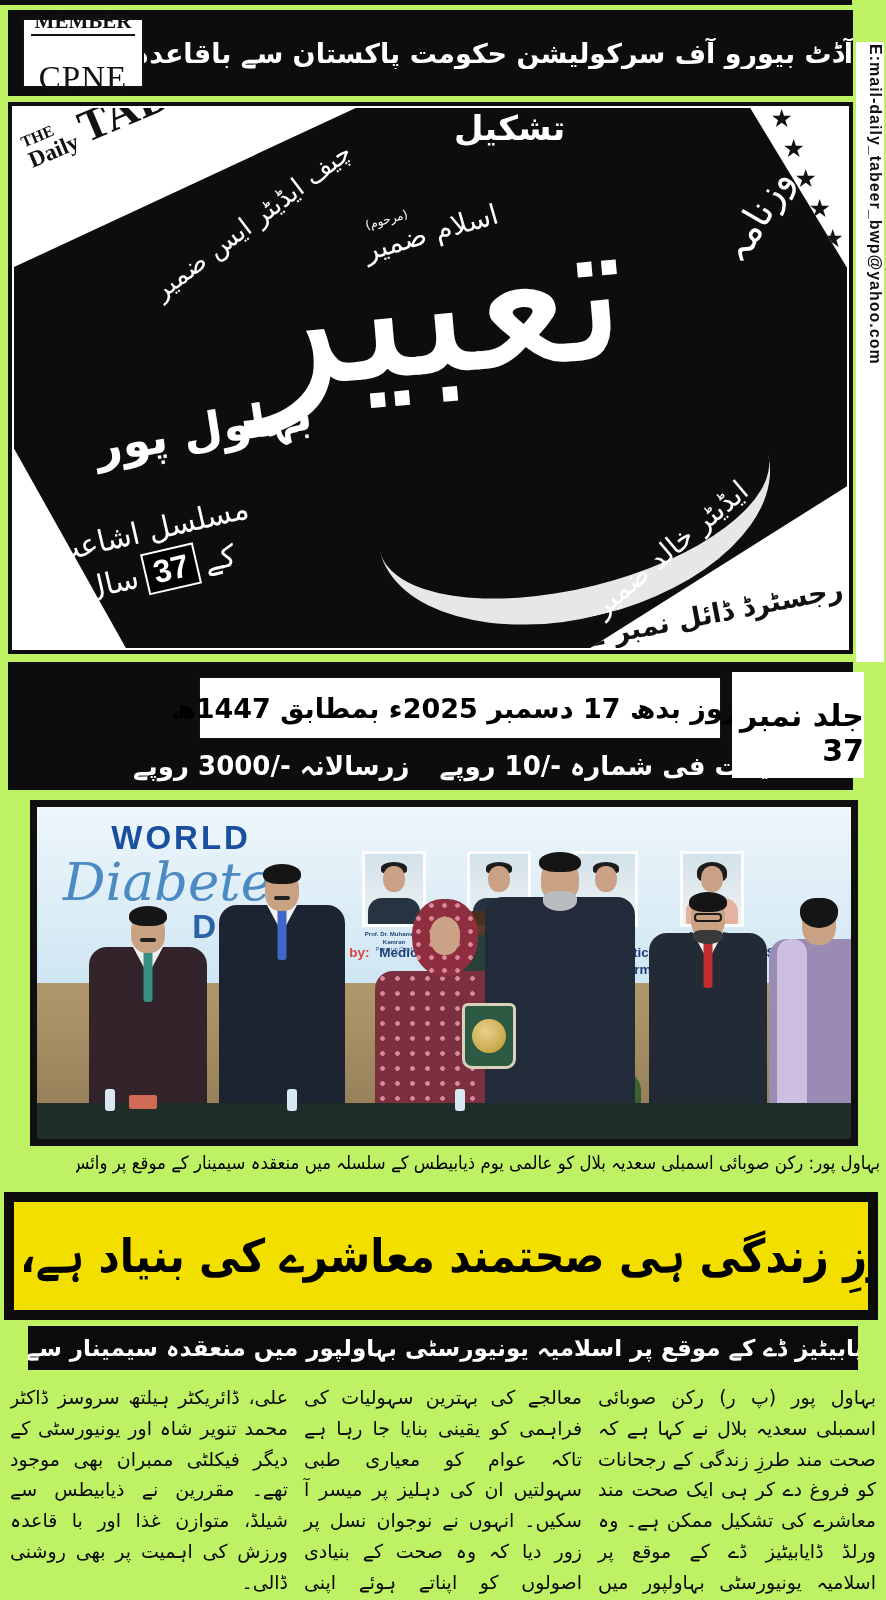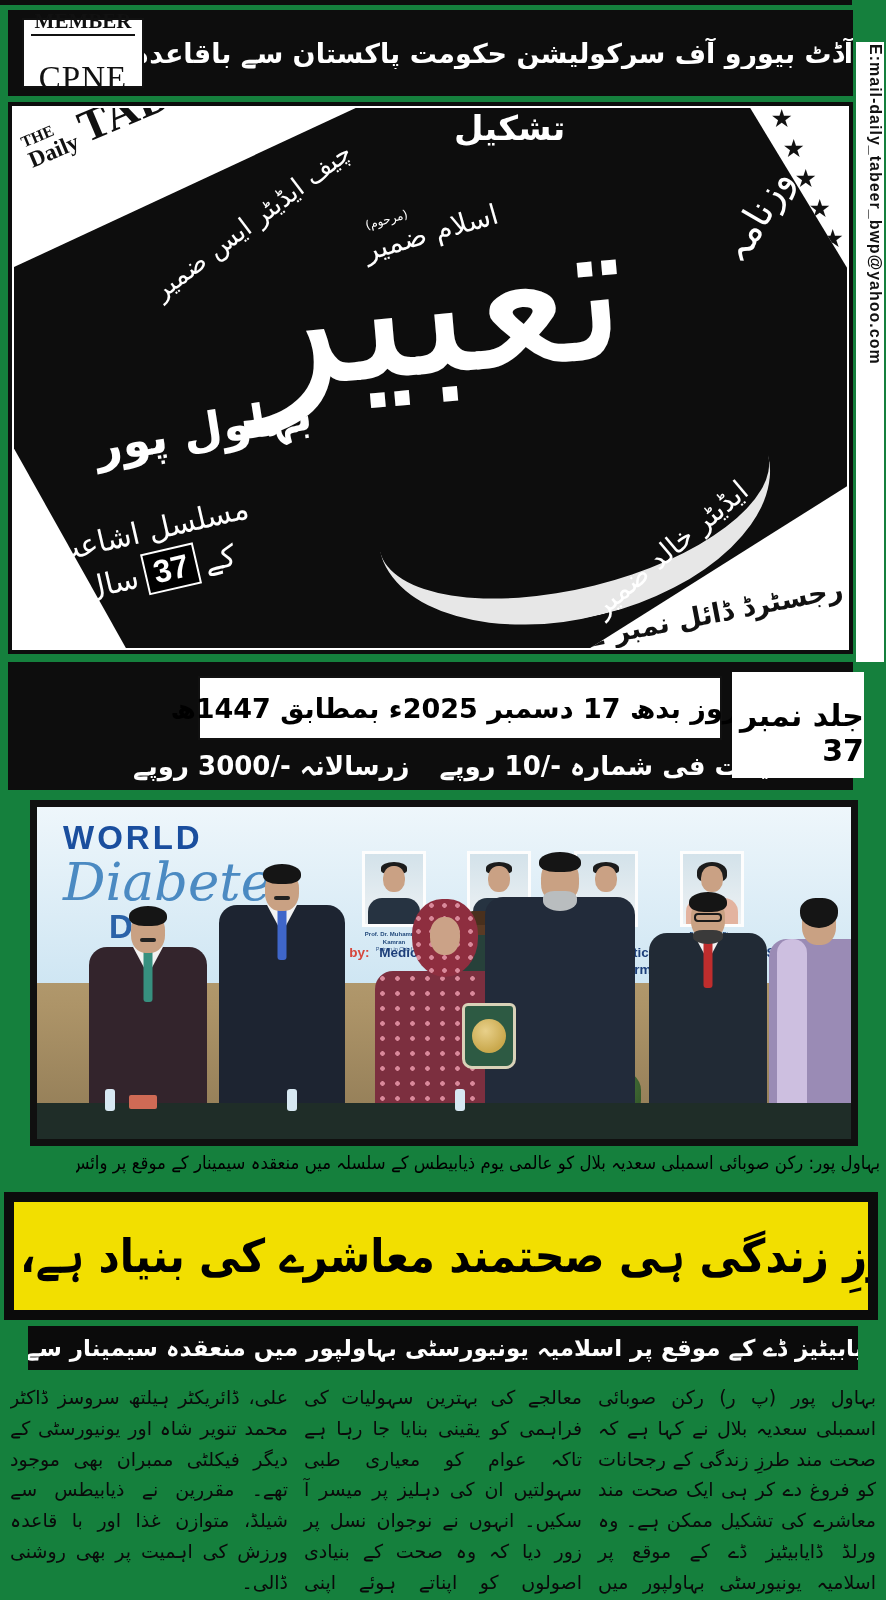--- a/index.html
+++ b/index.html
@@ -1,17 +1,17 @@
 <!DOCTYPE html>
 <html><head>
 <meta charset="utf-8">
 <style>
   * { margin:0; padding:0; box-sizing:border-box; }
   body { background:#e9e9e9; font-family:"DejaVu Sans", sans-serif; }
-  .page { position:relative; width:886px; height:1600px; background:#15803d; margin:0 auto; overflow:hidden; }
+  .page { position:relative; width:886px; height:1600px; background:#bef264; margin:0 auto; overflow:hidden; }
 
   
   .top-line { position:absolute; left:0; top:0; width:852px; height:5px; background:#0d0d0d; }
   .top-bar { position:absolute; left:8px; top:10px; width:845px; height:86px; background:#0d0d0d;
              display:flex; align-items:center; }
   .member-badge { margin-left:14px; width:122px; height:70px; background:#fff; border:2px solid #111;
                   display:flex; flex-direction:column; align-items:center; justify-content:center;
                   font-family:"Liberation Serif", serif; color:#111; }
   .member-badge .m1 { font-size:21px; font-weight:bold; border-bottom:2px solid #111; padding:0 4px; }
   .member-badge .m2 { font-size:33px; font-weight:normal; letter-spacing:1px;margin-top:24px; }
@@ -80,21 +80,21 @@
                 font-size:26px; font-weight:bold; white-space:nowrap; }
   .volume-box { position:absolute; left:724px; top:10px; width:132px; height:106px; background:#fff;
                 display:flex; align-items:flex-end; justify-content:center; padding-bottom:10px;
                 font-size:30px; font-weight:bold; direction:rtl; color:#000; }
 
   
   .photo { position:absolute; left:30px; top:800px; width:828px; height:346px; border:7px solid #101010;
            background:linear-gradient(180deg,#c7b287 0%,#ad9468 60%,#8f7a55 100%); overflow:hidden; }
   .banner { position:absolute; left:0; top:0; width:814px; height:176px;
             background:linear-gradient(180deg,#eef6fb,#cfe6f3); z-index:1; }
-  .logo { position:absolute; left:26px; top:12px; z-index:1; }
+  .logo { position:absolute; left:26px; top:12px; z-index:1;text-align:center; }
   .logo .l1 { color:#1a4e9e; font-size:33px; font-weight:bold; letter-spacing:3px; font-family:"Liberation Sans", sans-serif; }
   .logo .l2 { color:#4b8ac2; font-size:53px; font-style:italic; font-family:"DejaVu Serif", serif; margin-top:-6px; }
   .logo .l3 { color:#2a62a8; font-size:33px; font-weight:bold; margin-left:46px; margin-top:-4px; font-family:"Liberation Sans", sans-serif; }
   .speaker-card { position:absolute; top:44px; width:64px; z-index:1; }
   .portrait { width:64px; height:76px; border:3px solid #fdfdfd; background:linear-gradient(180deg,#d3e2ea,#eef2f4); position:relative; overflow:hidden; }
   .portrait .ph { position:absolute; top:12px; left:50%; transform:translateX(-50%); width:22px; height:26px;
                   background:#caa184; border-radius:46%; }
   .portrait .phair { position:absolute; top:8px; left:50%; transform:translateX(-50%); width:26px; height:12px;
                      background:#1c1c1c; border-radius:50% 50% 30% 30%; }
   .portrait .psh { position:absolute; bottom:-4px; left:50%; transform:translateX(-50%); width:52px; height:30px;

